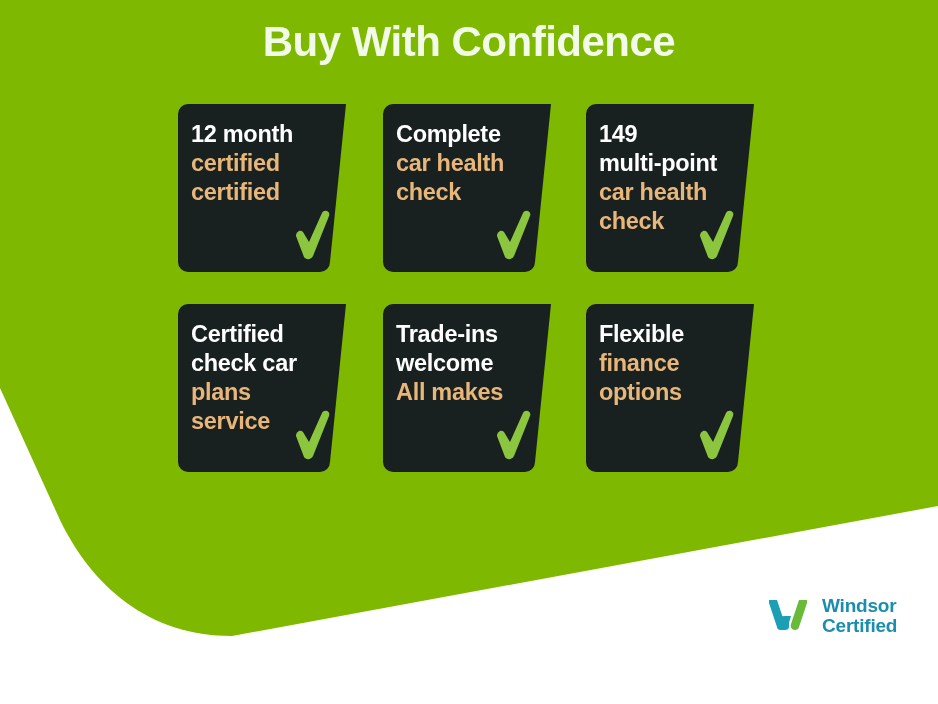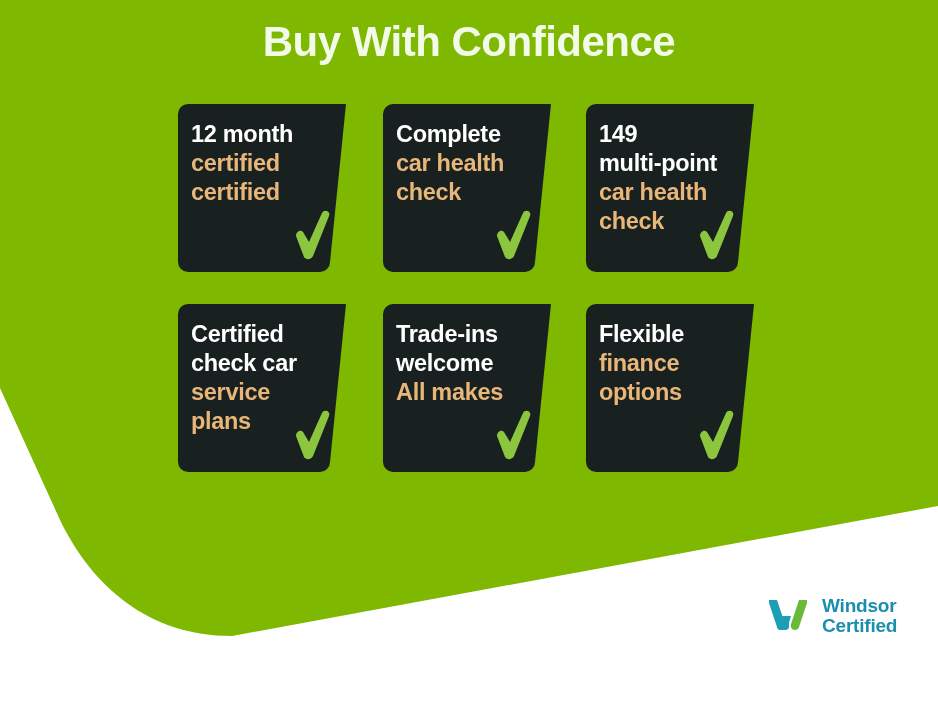--- a/index.html
+++ b/index.html
@@ -175,22 +175,22 @@
       </svg>
     </div>
 
     <div class="card r2 c1">
       <svg class="card-shape" viewBox="0 0 176 168" preserveAspectRatio="none">
         <path d="M10,0 L168,0 L152,158 A10,10 0 0 1 142,168 L10,168 A10,10 0 0 1 0,158 L0,10 A10,10 0 0 1 10,0 Z" fill="#18211f"></path>
       </svg>
       <div class="card-text">
         <span class="line-white">Certified</span>
         <span class="line-white">check car</span>
+        <span class="line-tan">plans</span>
         <span class="line-tan">service</span>
-        <span class="line-tan">plans</span>
       </div>
       <svg class="check chk-a" viewBox="0 0 46 54">
         <path d="M6,28 C6,24 10,21 13,24 L19,34 L32,5 C34,1 41,3 39,8 L23,48 C21,52 16,52 14,49 Z" fill="#8cc63f"></path>
       </svg>
     </div>
 
     <div class="card r2 c3">
       <svg class="card-shape" viewBox="0 0 176 168" preserveAspectRatio="none">
         <path d="M10,0 L168,0 L152,158 A10,10 0 0 1 142,168 L10,168 A10,10 0 0 1 0,158 L0,10 A10,10 0 0 1 10,0 Z" fill="#18211f"></path>
       </svg>

